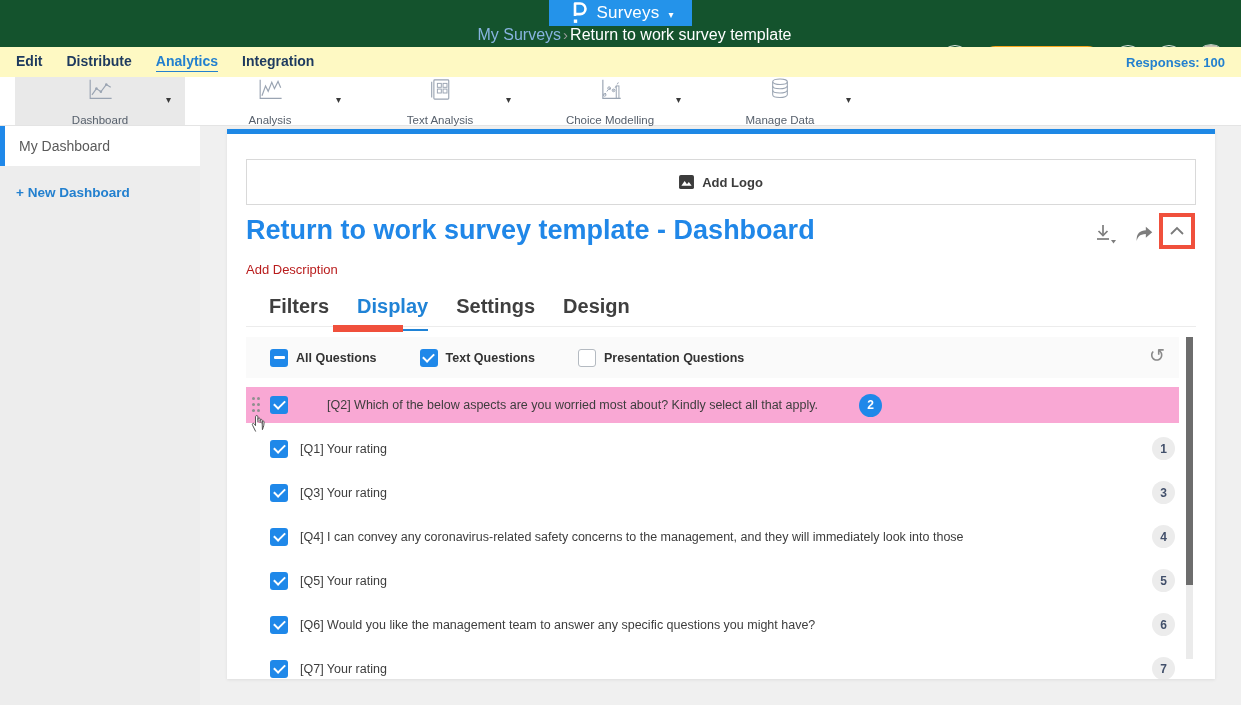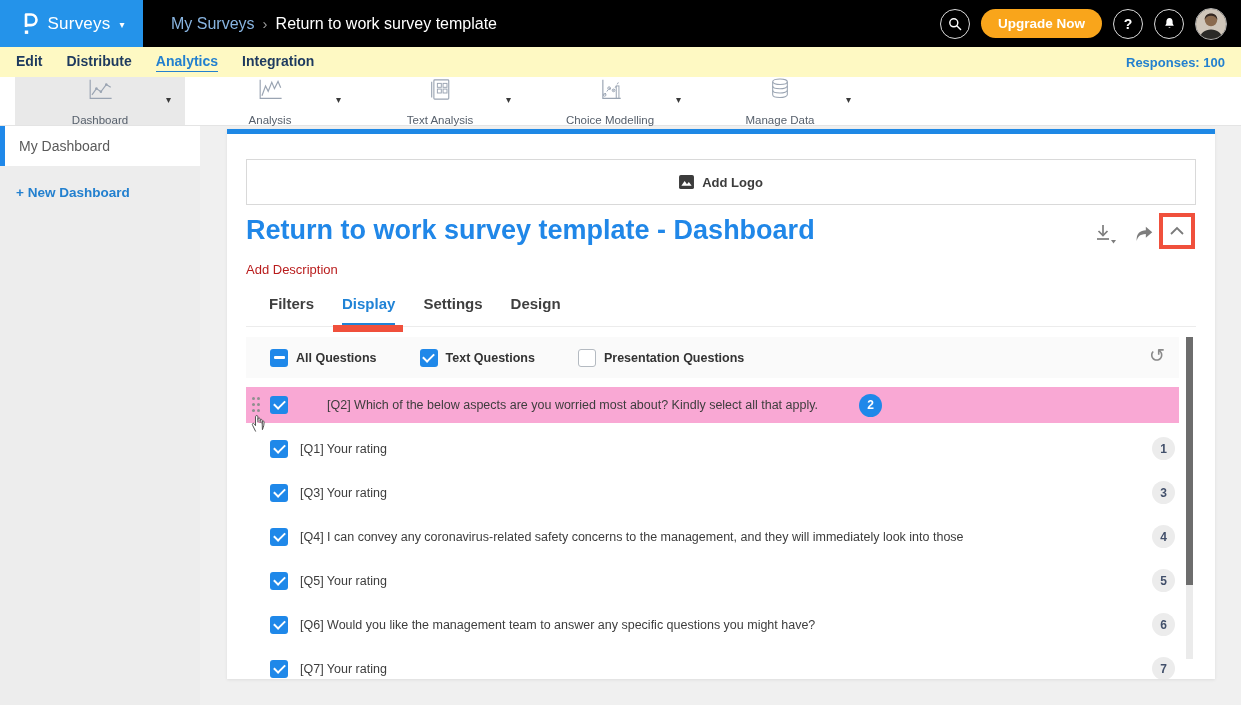--- a/index.html
+++ b/index.html
@@ -1,28 +1,28 @@
 <!DOCTYPE html>
 <html><head>
 <meta charset="utf-8">
 <style>
   * { margin:0; padding:0; box-sizing:border-box; }
   html,body { width:1241px; height:705px; overflow:hidden; background:#f0f0f0;
     font-family:"Liberation Sans","DejaVu Sans",sans-serif; }
   .app { position:relative; width:1241px; height:705px; }
 
   
-  .topbar { position:absolute; left:0; top:0; width:1241px; height:47px; background:#000000;
-    display:flex; align-items:center; }
+  .topbar { position:absolute; left:0; top:0; width:1241px; height:47px; background:#14532d;
+    display:flex; align-items:center;flex-direction:column; }
   .brand { width:143px; height:47px; background:#2493ea; display:flex; align-items:center;
     justify-content:center; gap:9px; cursor:pointer; }
   .brand-logo { position:relative; width:20px; height:26px; }
   .brand-name { color:#fff; font-size:17px; font-weight:400; letter-spacing:.2px; }
   .brand-caret { color:#fff; font-size:10px; margin-top:2px; }
-  .crumbs { display:flex; gap:8px; margin-left:28px; font-size:16px; }
+  .crumbs { display:flex; gap:2px; margin-left:28px; font-size:16px; }
   .crumb-parent { color:#88b4e0; cursor:pointer; }
   .crumb-sep { color:#9a9a9a; font-size:15px; }
   .crumb-current { color:#ffffff; }
   .top-actions { margin-left:auto; display:flex; align-items:center; gap:11px; padding-right:14px; }
   .circle-btn { width:30px; height:30px; border-radius:50%; border:1.6px solid rgba(255,255,255,.85);
     display:flex; align-items:center; justify-content:center; color:#fff; cursor:pointer;
     font-weight:700; font-size:14px; background:transparent; }
   .upgrade-btn { height:29px; padding:0 17px; border-radius:15px; background:#f9a51b; color:#fff;
     font-size:13.5px; font-weight:700; display:flex; align-items:center; border:none; cursor:pointer; }
   .avatar { width:32px; height:32px; border-radius:50%; overflow:hidden; border:1.5px solid rgba(255,255,255,.7); cursor:pointer; }
@@ -63,21 +63,21 @@
   .page-title { position:absolute; left:19px; top:86px; font-size:27px; font-weight:700; color:#2087e8; }
   .icon-btn { position:absolute; cursor:pointer; background:none; border:none; }
   .export-btn { left:866px; top:94px; }
   .share-btn { left:906px; top:94px; }
   .annotation-box { position:absolute; left:932px; top:84px; width:36px; height:36px;
     border:4px solid #f0503c; display:flex; align-items:center; justify-content:center; }
   .collapse-btn { width:100%; height:100%; background:#fff; border:none; cursor:pointer;
     display:flex; align-items:center; justify-content:center; }
   .add-desc { position:absolute; left:19px; top:133px; font-size:13px; color:#b91c1c; cursor:pointer; }
   .tabs { position:absolute; left:42px; top:166px; display:flex; gap:28px; }
-  .tab { font-size:15px; font-weight:700; color:#3f3f3f; padding-bottom:11px; cursor:pointer; }
+  .tab { font-size:20px; font-weight:700; color:#3f3f3f; padding-bottom:11px; cursor:pointer; }
   .tab.active { color:#2083d6; border-bottom:2px solid #2083d6; }
   .tabs-divider { position:absolute; left:19px; right:19px; top:197px; height:1px; background:#ececec; }
   .red-underline { position:absolute; left:106px; top:196px; width:70px; height:7px; background:#f0503c; }
 
   
   .filter-row { position:absolute; left:19px; right:36px; top:208px; height:41px; background:#fafafa;
     display:flex; align-items:center; padding-left:24px; gap:43px; }
   .filter-item { display:flex; align-items:center; gap:8px; cursor:pointer; }
   .filter-label { font-size:12.5px; font-weight:700; color:#333; }
   .reset-btn { position:absolute; right:14px; top:7px; font-size:19px; color:#8a8a8a; background:none;

